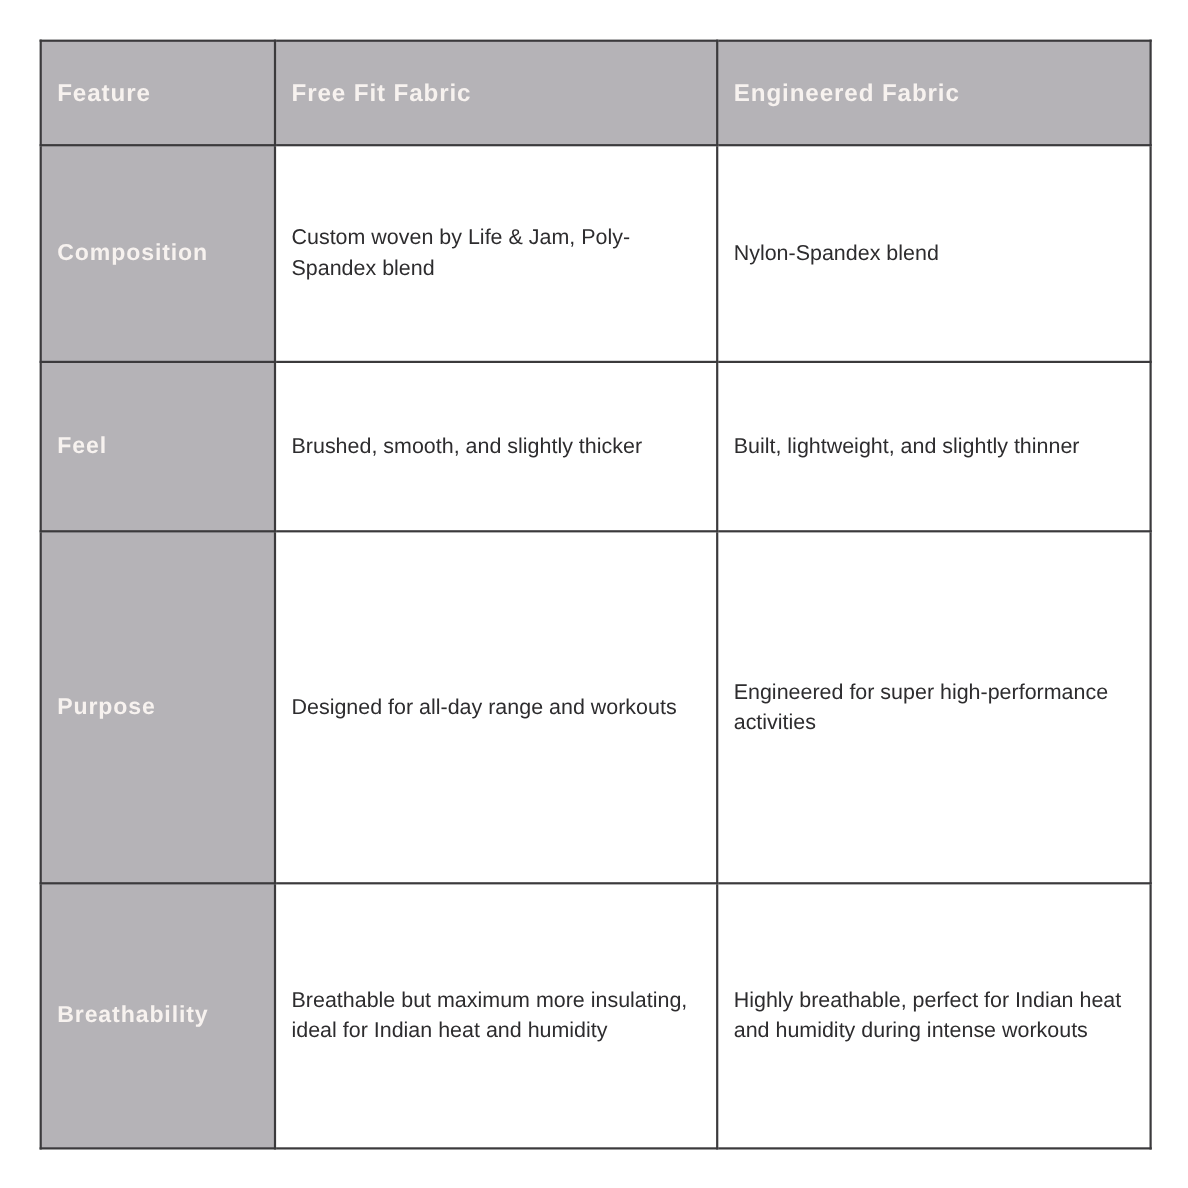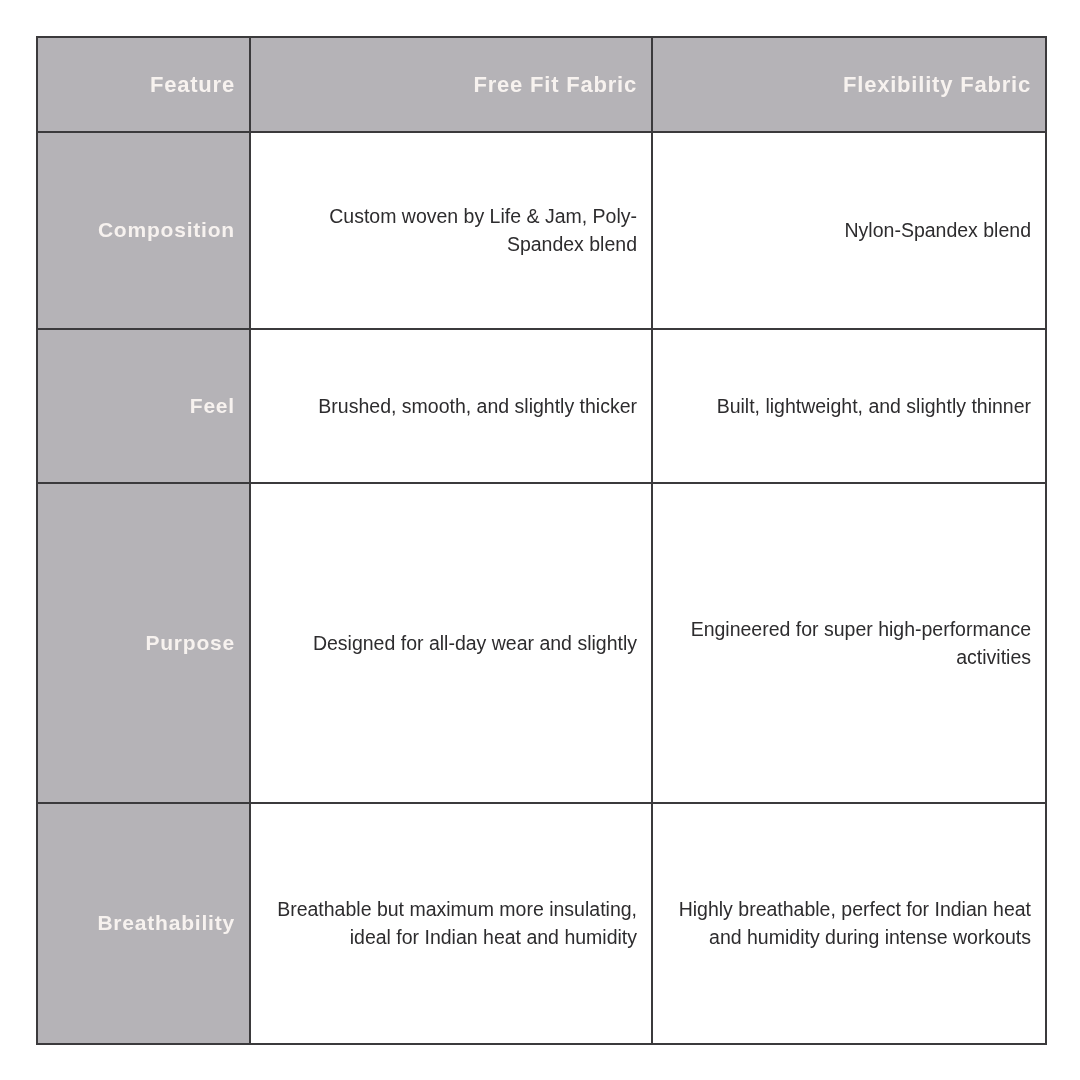--- a/index.html
+++ b/index.html
@@ -21,21 +21,21 @@
     left: 36px;
     top: 36px;
     width: 1009px;
     height: 1009px;
     border-collapse: collapse;
     table-layout: fixed;
   }
   table.compare td, table.compare th {
     border: 2px solid #3b3a3c;
     padding: 8px 14px;
-    text-align: right;
+    text-align: left;
     vertical-align: middle;
     box-sizing: border-box;
   }
   .hdr {
     background: #b5b3b7;
     color: #f7f2ef;
     font-weight: bold;
     font-size: 22px;
     letter-spacing: 0.8px;
   }
@@ -61,37 +61,37 @@
   <table class="compare">
     <colgroup>
       <col style="width:213px">
       <col style="width:402px">
       <col style="width:394px">
     </colgroup>
     <thead>
       <tr>
         <th class="hdr col-header">Feature</th>
         <th class="hdr col-header">Free Fit Fabric</th>
-        <th class="hdr col-header">Flexibility Fabric</th>
+        <th class="hdr col-header">Engineered Fabric</th>
       </tr>
     </thead>
     <tbody>
       <tr style="height:75px">
         <td class="hdr feature">Composition</td>
         <td class="body-cell">Custom woven by Life &amp; Jam, Poly-Spandex blend</td>
         <td class="body-cell">Nylon-Spandex blend</td>
       </tr>
       <tr style="height:59px">
         <td class="hdr feature">Feel</td>
         <td class="body-cell">Brushed, smooth, and slightly thicker</td>
         <td class="body-cell">Built, lightweight, and slightly thinner</td>
       </tr>
       <tr style="height:122px">
         <td class="hdr feature">Purpose</td>
-        <td class="body-cell">Designed for all-day wear and slightly</td>
+        <td class="body-cell">Designed for all-day range and workouts</td>
         <td class="body-cell">Engineered for super high-performance activities</td>
       </tr>
       <tr style="height:92px">
         <td class="hdr feature">Breathability</td>
         <td class="body-cell">Breathable but maximum more insulating, ideal for Indian heat and humidity</td>
         <td class="body-cell">Highly breathable, perfect for Indian heat and humidity during intense workouts</td>
       </tr>
     </tbody>
   </table>
 </div>

